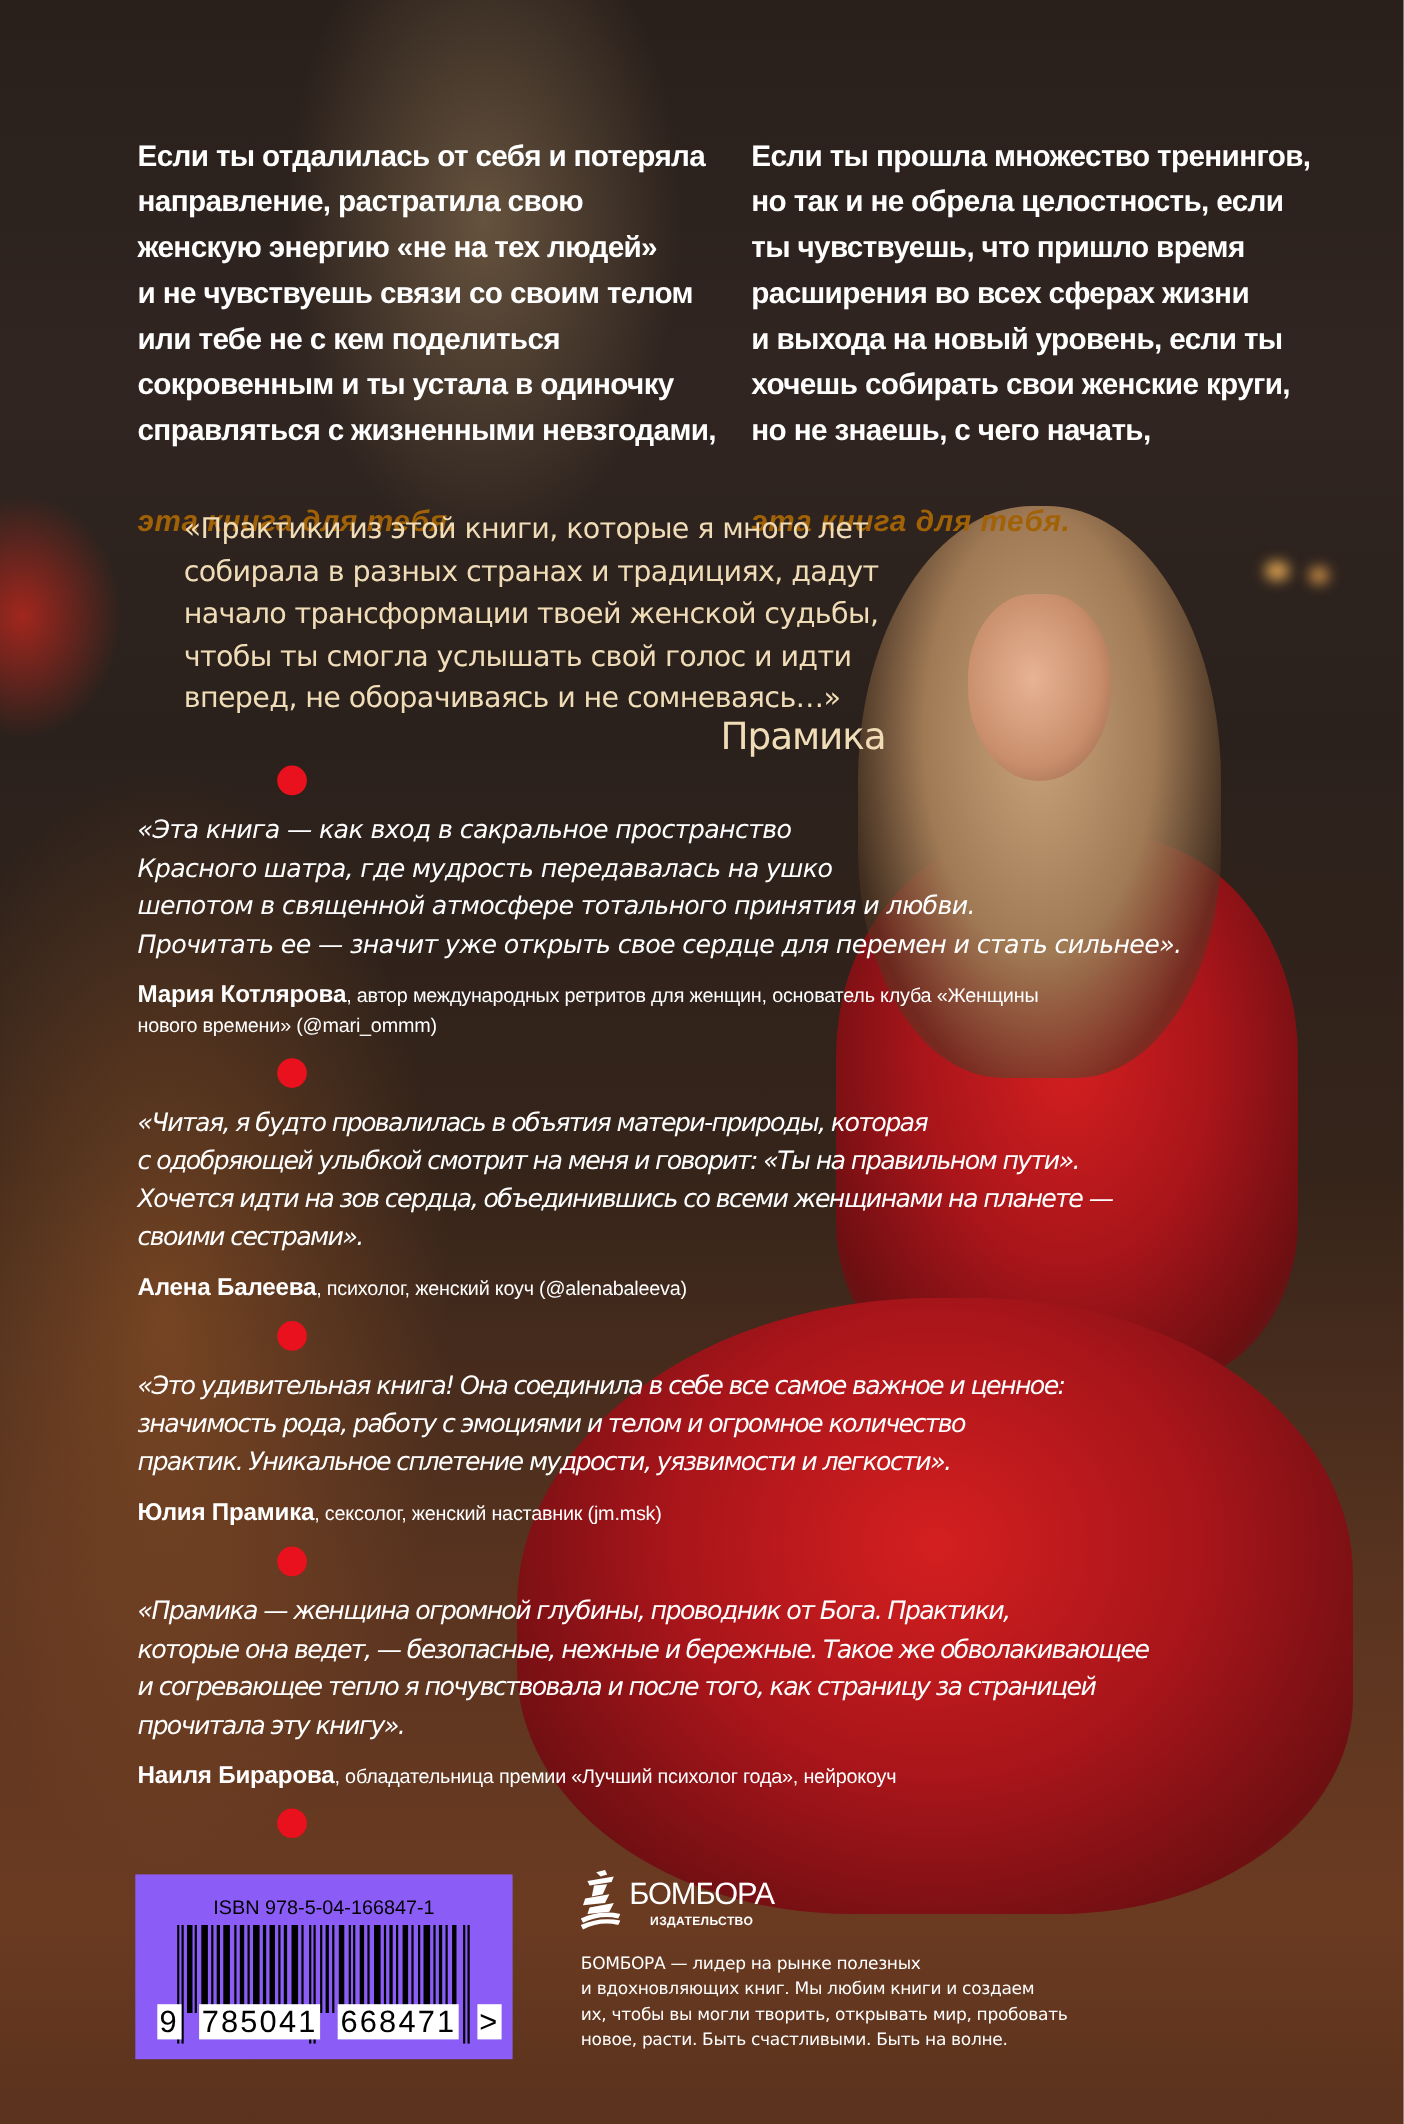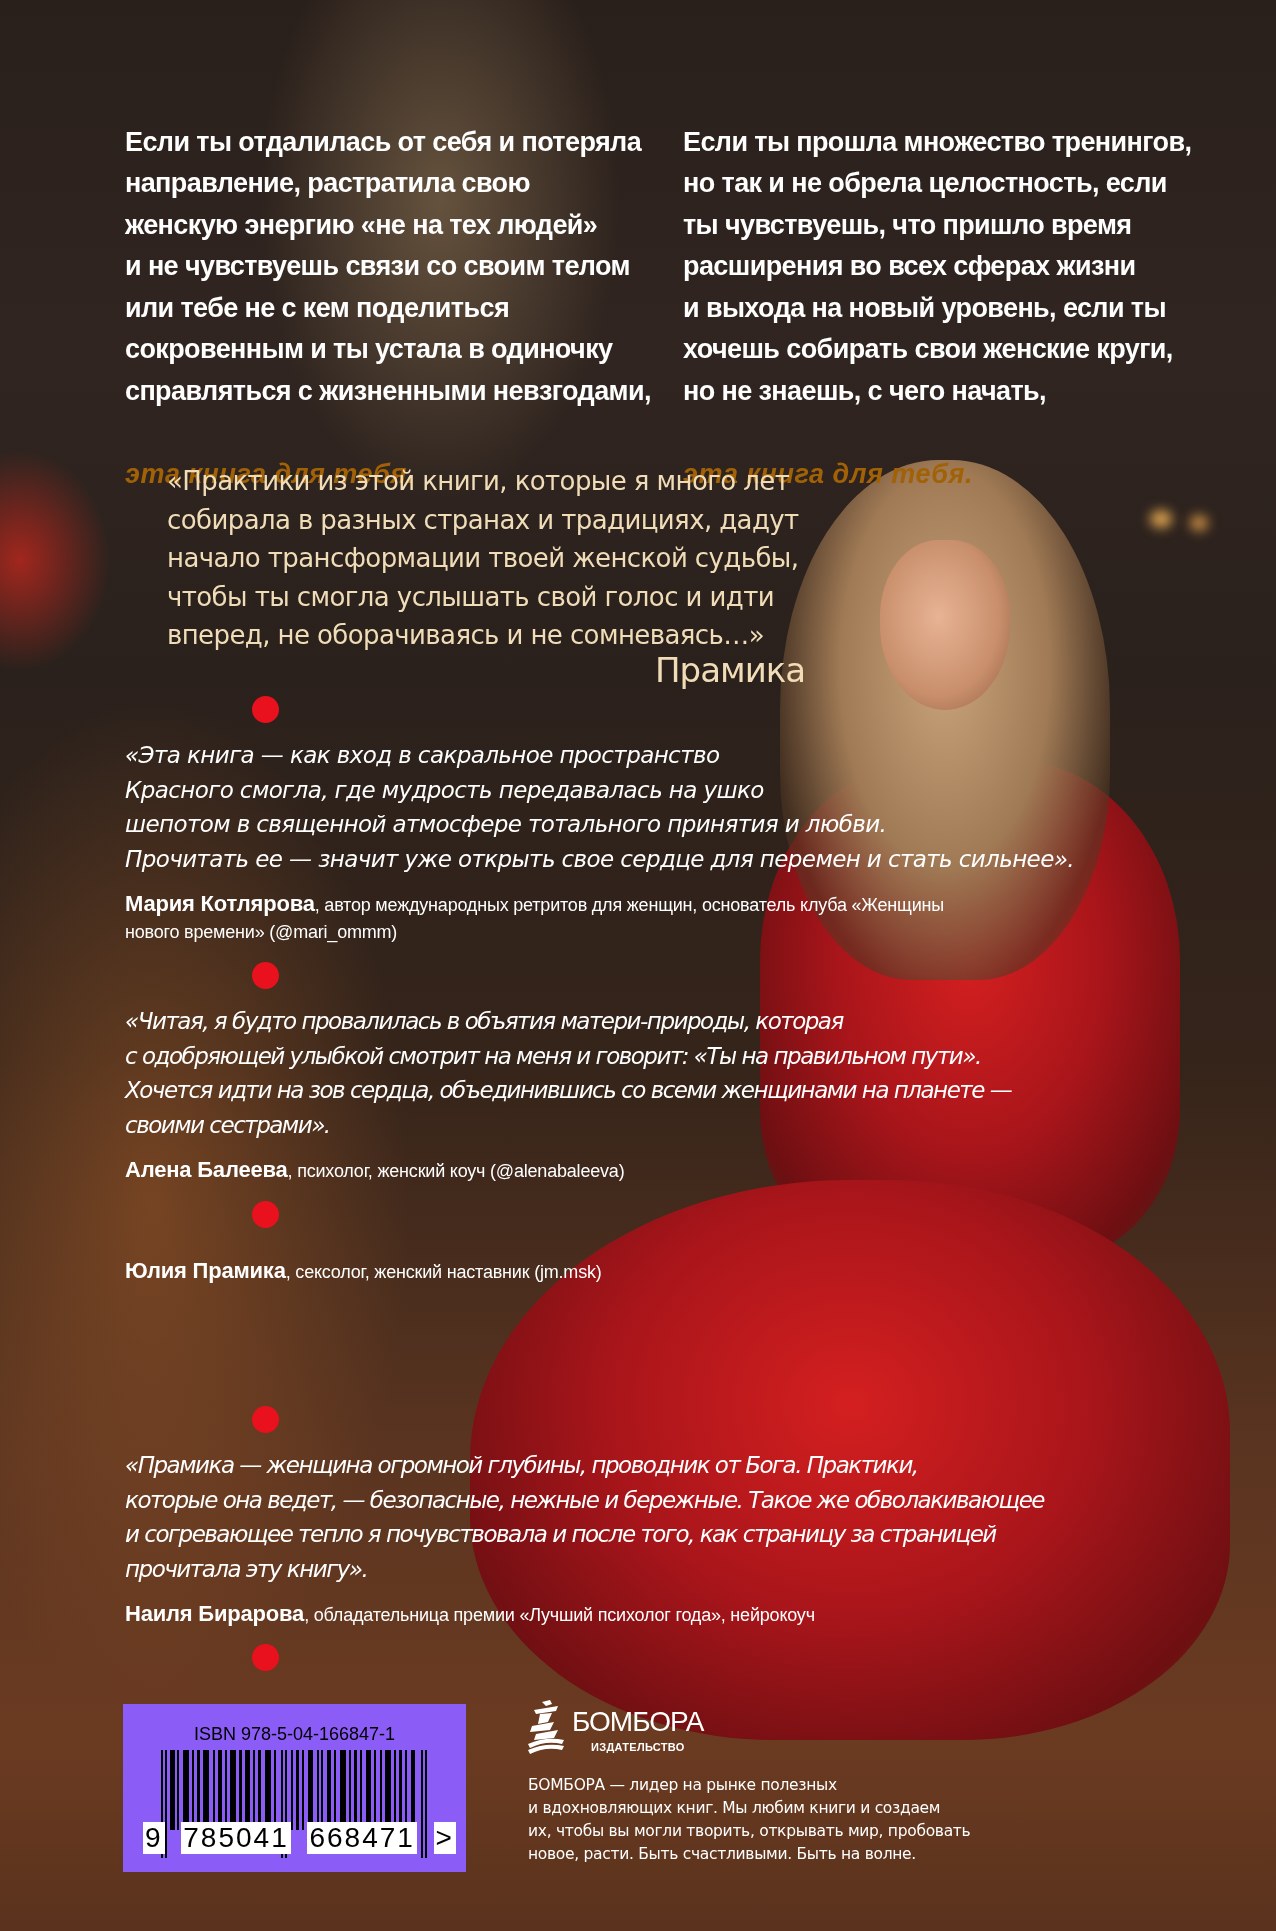--- a/index.html
+++ b/index.html
@@ -125,40 +125,43 @@
 собирала в разных странах и традициях, дадут
 начало трансформации твоей женской судьбы,
 чтобы ты смогла услышать свой голос и идти
 вперед, не оборачиваясь и не сомневаясь…»</div>
   <div class="author-sig">Прамика</div>
 
   <div class="dot" style="left:252px;top:696px;"></div>
 
   <div class="review" style="top:738px;">
     <div class="text"> «Эта книга — как вход в сакральное пространство
-Красного смогла, где мудрость передавалась на ушко
+Красного шатра, где мудрость передавалась на ушко
 шепотом в священной атмосфере тотального принятия и любви.
 Прочитать ее — значит уже открыть свое сердце для перемен и стать сильнее».</div>
     <div class="credit" style="white-space:pre-line;"><b>Мария Котлярова</b><span>, автор международных ретритов для женщин, основатель клуба «Женщины
 нового времени» (@mari_ommm)</span></div>
   </div>
 
   <div class="dot" style="left:252px;top:962px;"></div>
 
   <div class="review" style="top:1004px;">
     <div class="text cond">«Читая, я будто провалилась в объятия матери-природы, которая
 с одобряющей улыбкой смотрит на меня и говорит: «Ты на правильном пути».
 Хочется идти на зов сердца, объединившись со всеми женщинами на планете —
 своими сестрами».</div>
     <div class="credit"><b>Алена Балеева</b><span>, психолог, женский коуч (@alenabaleeva)</span></div>
   </div>
 
   <div class="dot" style="left:252px;top:1201px;"></div>
 
   <div class="review" style="top:1243px;">
+    <div class="text cond">«Это удивительная книга! Она соединила в себе все самое важное и ценное:
+значимость рода, работу с эмоциями и телом и огромное количество
+практик. Уникальное сплетение мудрости, уязвимости и легкости».</div>
     <div class="credit"><b>Юлия Прамика</b><span>, сексолог, женский наставник (jm.msk)</span></div>
   </div>
 
   <div class="dot" style="left:252px;top:1406px;"></div>
 
   <div class="review" style="top:1448px;">
     <div class="text cond">«Прамика — женщина огромной глубины, проводник от Бога. Практики,
 которые она  ведет, — безопасные, нежные и бережные. Такое же обволакивающее
 и согревающее тепло я почувствовала и после того, как страницу за страницей
 прочитала эту книгу».</div>

